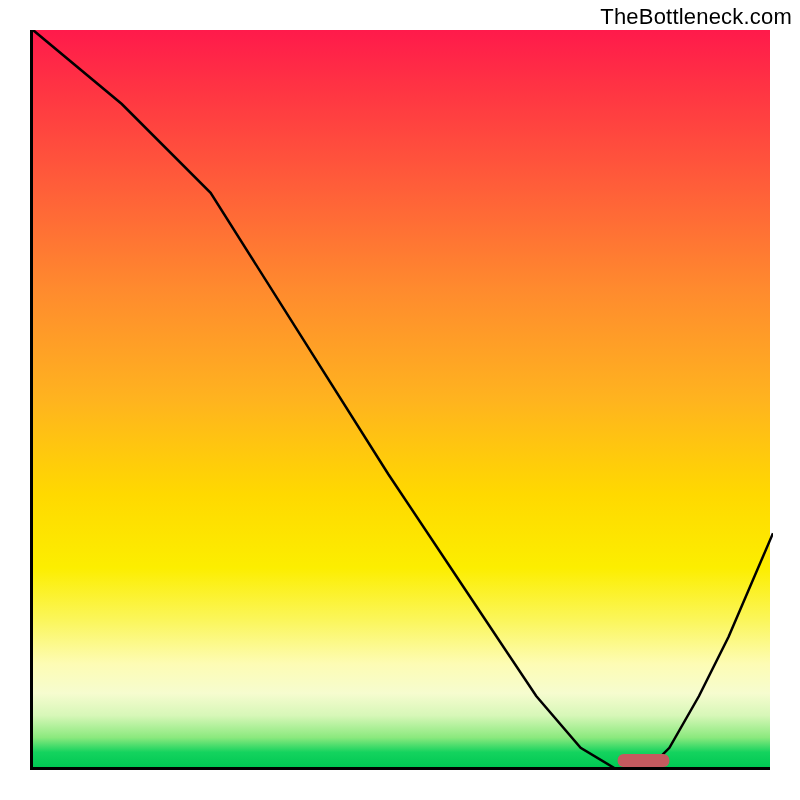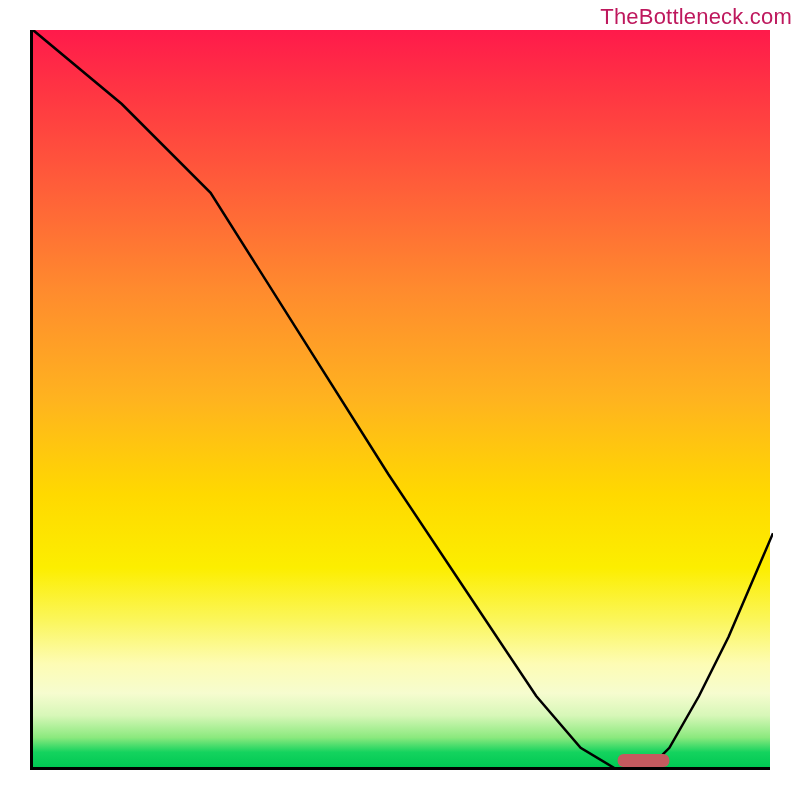--- a/index.html
+++ b/index.html
@@ -41,21 +41,21 @@
       #d7f7b8 93%,
       #8be97e 96%,
       #14d35e 98%,
       #00c853 100%
     );
   }
   .watermark {
     position: absolute;
     top: 4px;
     right: 8px;
-    color: #be185d;
+    color: #000000;
     font-size: 22px;
     letter-spacing: 0.2px;
     user-select: none;
   }
   svg.overlay {
     position: absolute;
     left: 0;
     top: 0;
     width: 740px;
     height: 740px;

